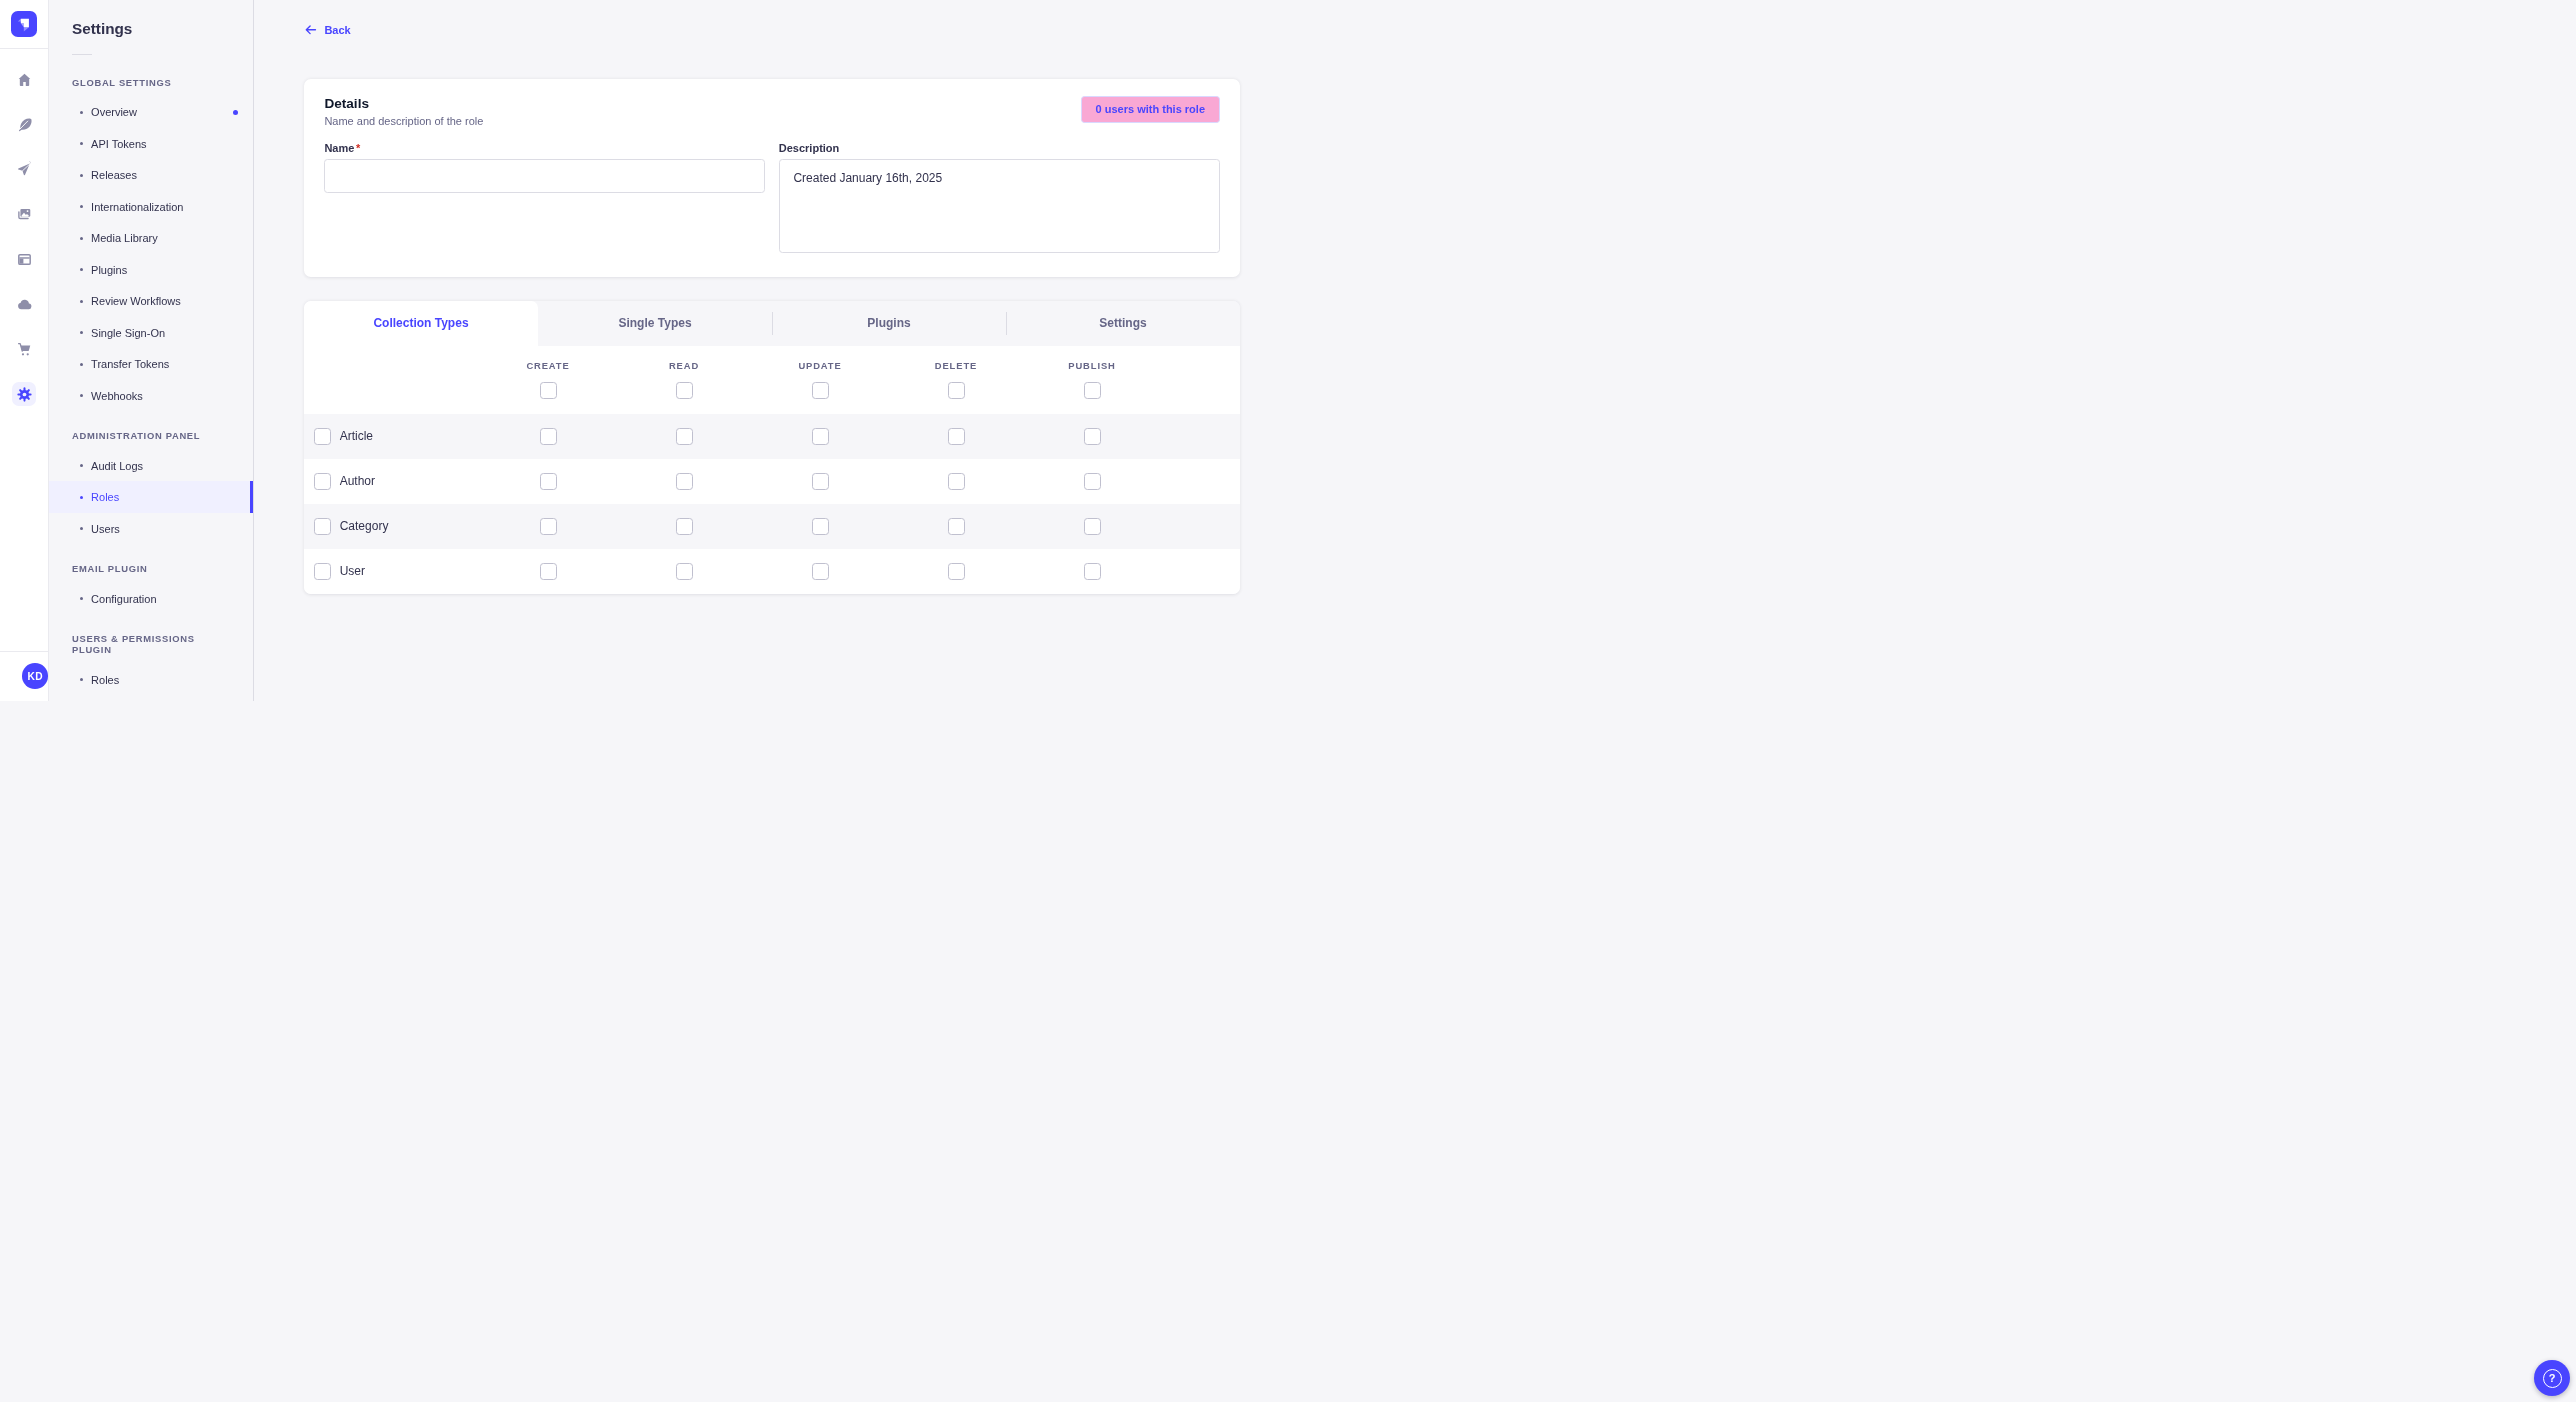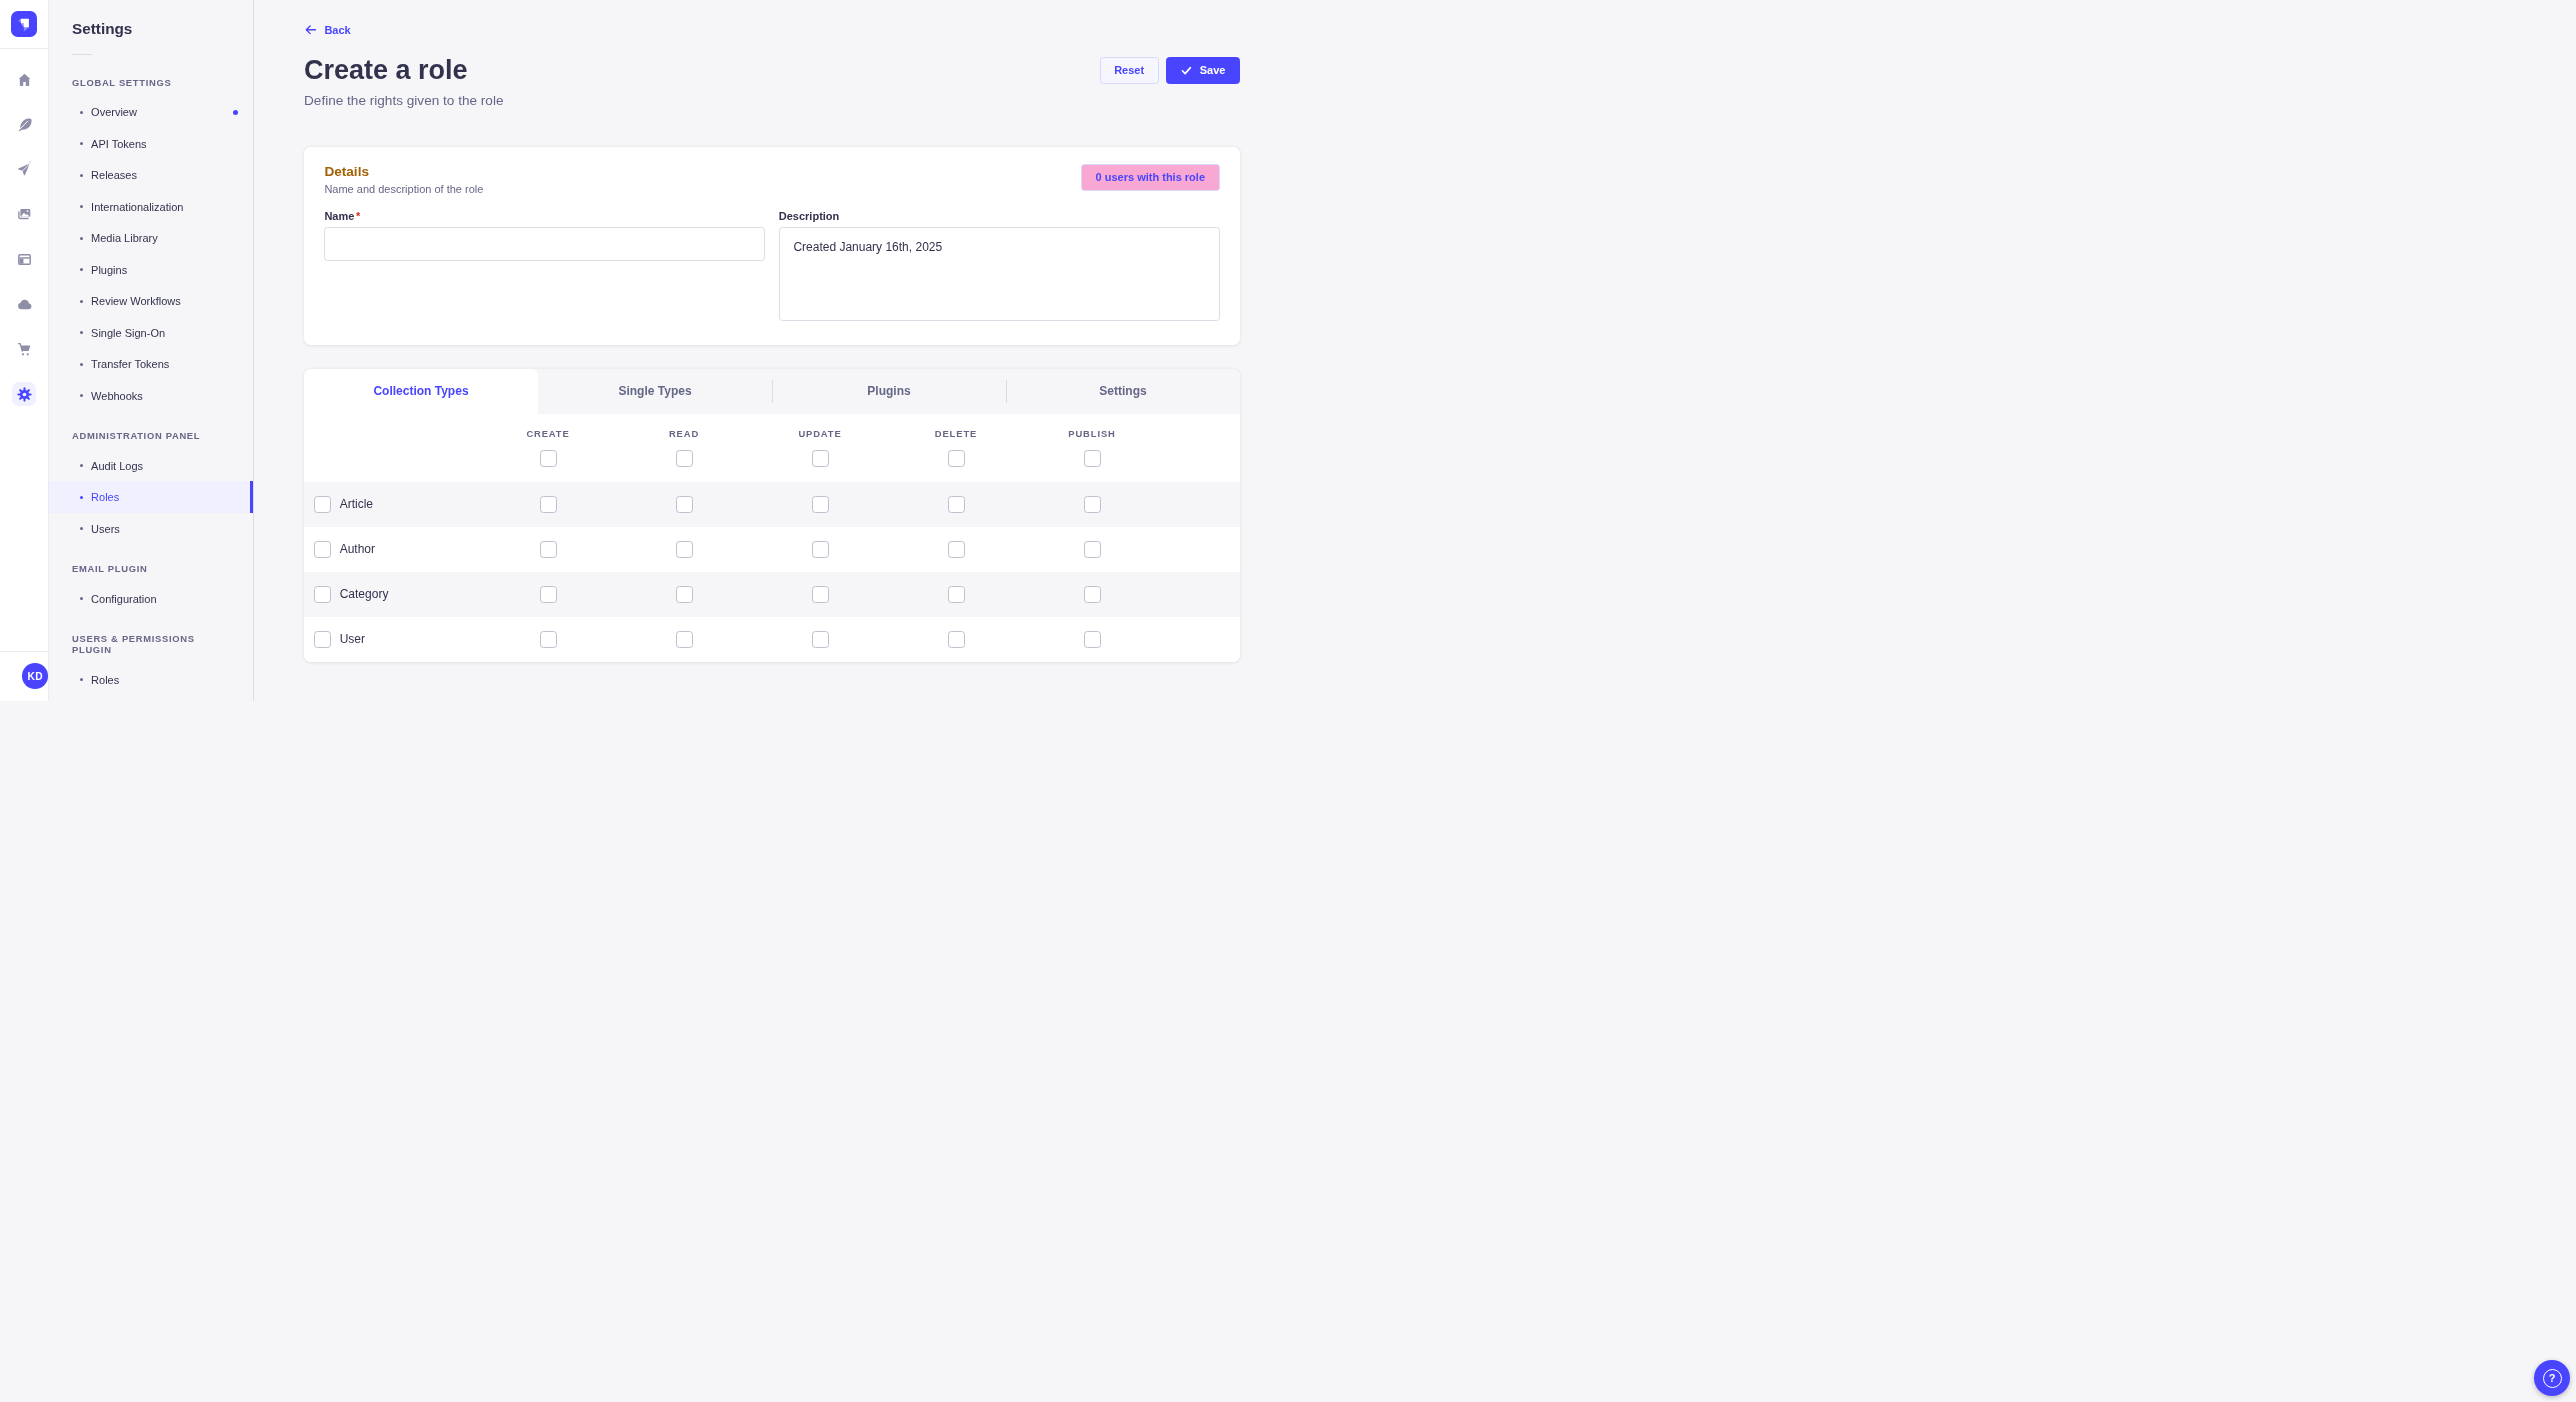--- a/index.html
+++ b/index.html
@@ -44,21 +44,21 @@
   .btn { height:27px; display:inline-flex; align-items:center; justify-content:center; gap:6.8px; border-radius:3.4px; font-size:11px; font-weight:bold; padding:0 13.6px; cursor:pointer; border:0.9px solid transparent; }
   .btn-secondary { background:#F6F6FF; border-color:#D9D8FF; color:#4945FF; }
   .btn-primary { background:#4945FF; border-color:#4945FF; color:#FFFFFF; }
   .btn-ghost-purple { background:#f9a8d4; border-color:#D9D8FF; color:#4945FF; }
 
   .card { background:#FFFFFF; border-radius:6.8px; box-shadow:0 0.9px 3.4px rgba(33,33,52,.1); }
 
   
   .details-card { margin-top:39px; padding:17px 20.4px 20.4px; }
   .details-head { display:flex; justify-content:space-between; align-items:flex-start; }
-  .details-title { font-size:13.6px; font-weight:bold; color:#a16207; }
+  .details-title { font-size:13.6px; font-weight:bold; color:#0f172a; }
   .details-sub { margin-top:4.3px; font-size:11px; color:#666687; }
   .fields { margin-top:15.3px; display:grid; grid-template-columns:1fr 1fr; gap:13.6px; align-items:start; }
   .field-label { font-size:11px; font-weight:bold; color:#32324D; margin-bottom:5.1px; }
   .req { color:#D02B20; margin-left:1.7px; }
   .text-input { width:100%; height:34px; border:0.9px solid #DCDCE4; border-radius:3.4px; background:#fff; padding:0 13.6px; font-size:12px; color:#32324D; font-family:"Liberation Sans", sans-serif; outline:none; }
   .textarea { width:100%; height:94px; border:0.9px solid #DCDCE4; border-radius:3.4px; background:#fff; padding:10.2px 13.6px; font-size:12px; line-height:17px; color:#32324D; font-family:"Liberation Sans", sans-serif; resize:none; outline:none; }
 
   
   .perm-card { margin-top:24px; background:transparent; }
   .tabstrip { display:flex; height:45px; border-radius:6.8px 6.8px 0 0; }
@@ -247,37 +247,20 @@
 
     <div class="back-link">
       <span style="display:flex;">
         <svg width="13.6" height="13.6" viewBox="0 0 16 16">
             <path d="M13.5 8H3M7.2 3.5 2.7 8l4.5 4.5" stroke="#4945FF" stroke-width="1.6" fill="none" stroke-linecap="round" stroke-linejoin="round"></path>
           </svg>
       </span>
       <span>Back</span>
     </div>
 
-    <div class="header-row">
-      <div>
-        <div class="page-title">Create a role</div>
-        <div class="page-sub">Define the rights given to the role</div>
-      </div>
-      <div class="header-actions">
-        <button class="btn btn-secondary">Reset</button>
-        <button class="btn btn-primary">
-          <span style="display:flex;">
-            <svg width="12.8" height="12.8" viewBox="0 0 16 16">
-                <path d="M3 8.5 6.4 12 13 4.5" stroke="#FFFFFF" stroke-width="2" fill="none" stroke-linecap="round" stroke-linejoin="round"></path>
-              </svg>
-          </span>
-          <span>Save</span>
-        </button>
-      </div>
-    </div>
 
     
     <div class="card details-card">
       <div class="details-head">
         <div>
           <div class="details-title">Details</div>
           <div class="details-sub">Name and description of the role</div>
         </div>
         <button class="btn btn-ghost-purple">0 users with this role</button>
       </div>

